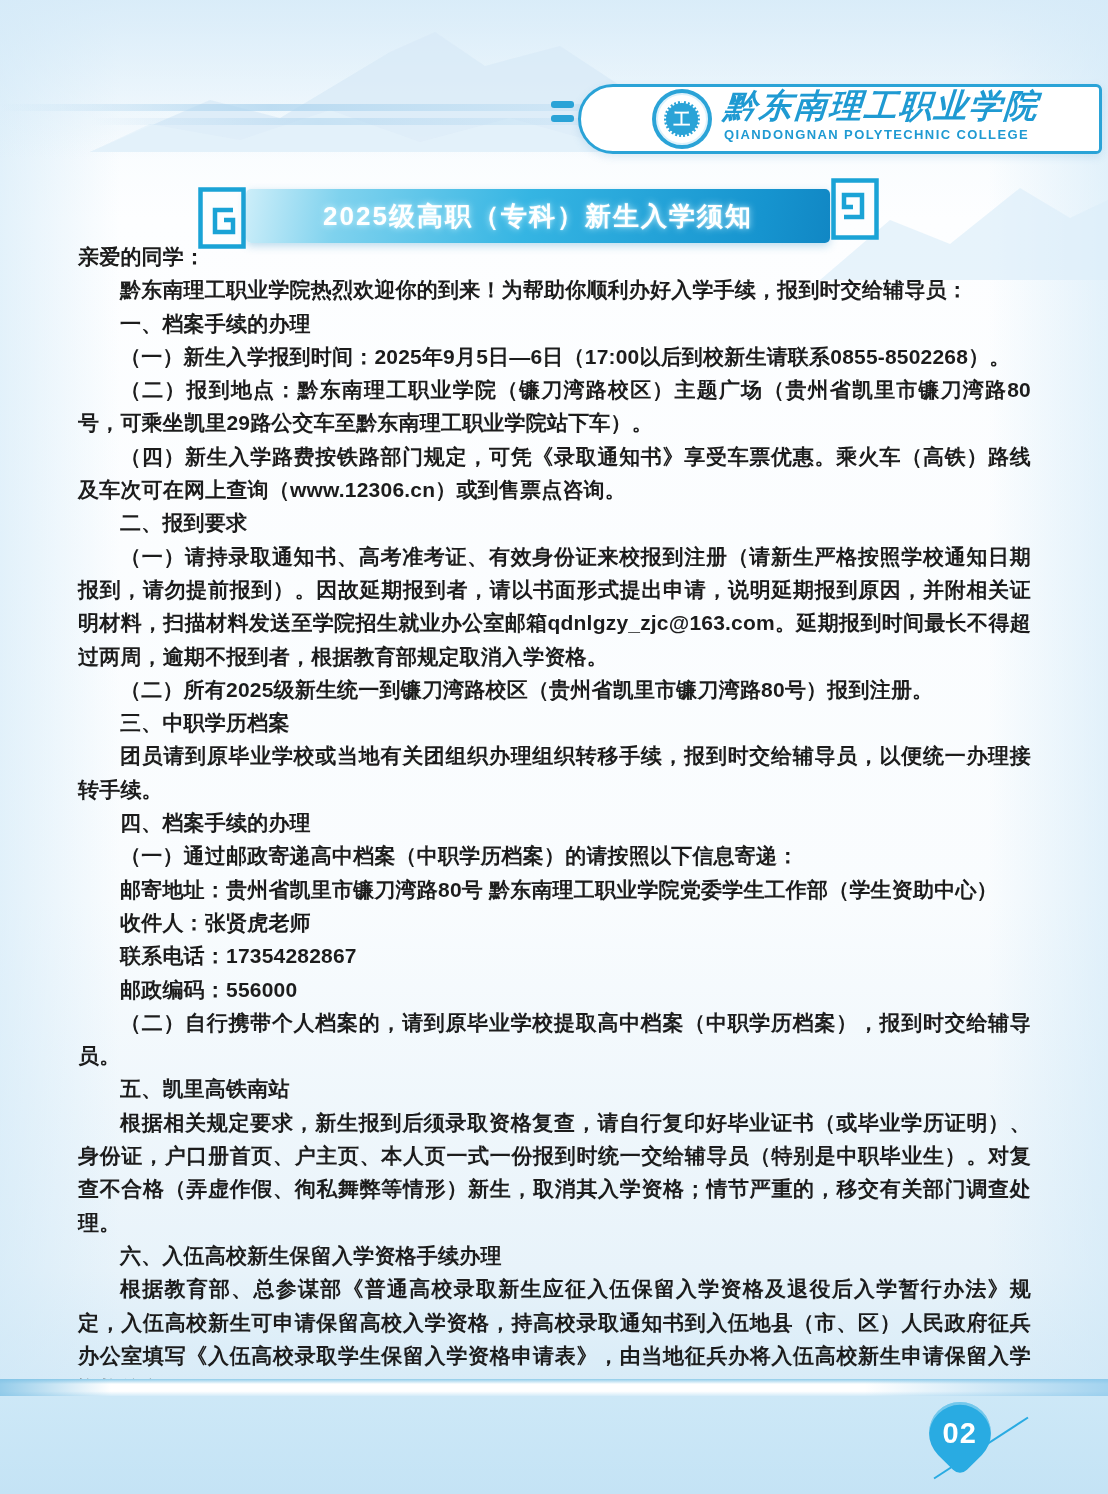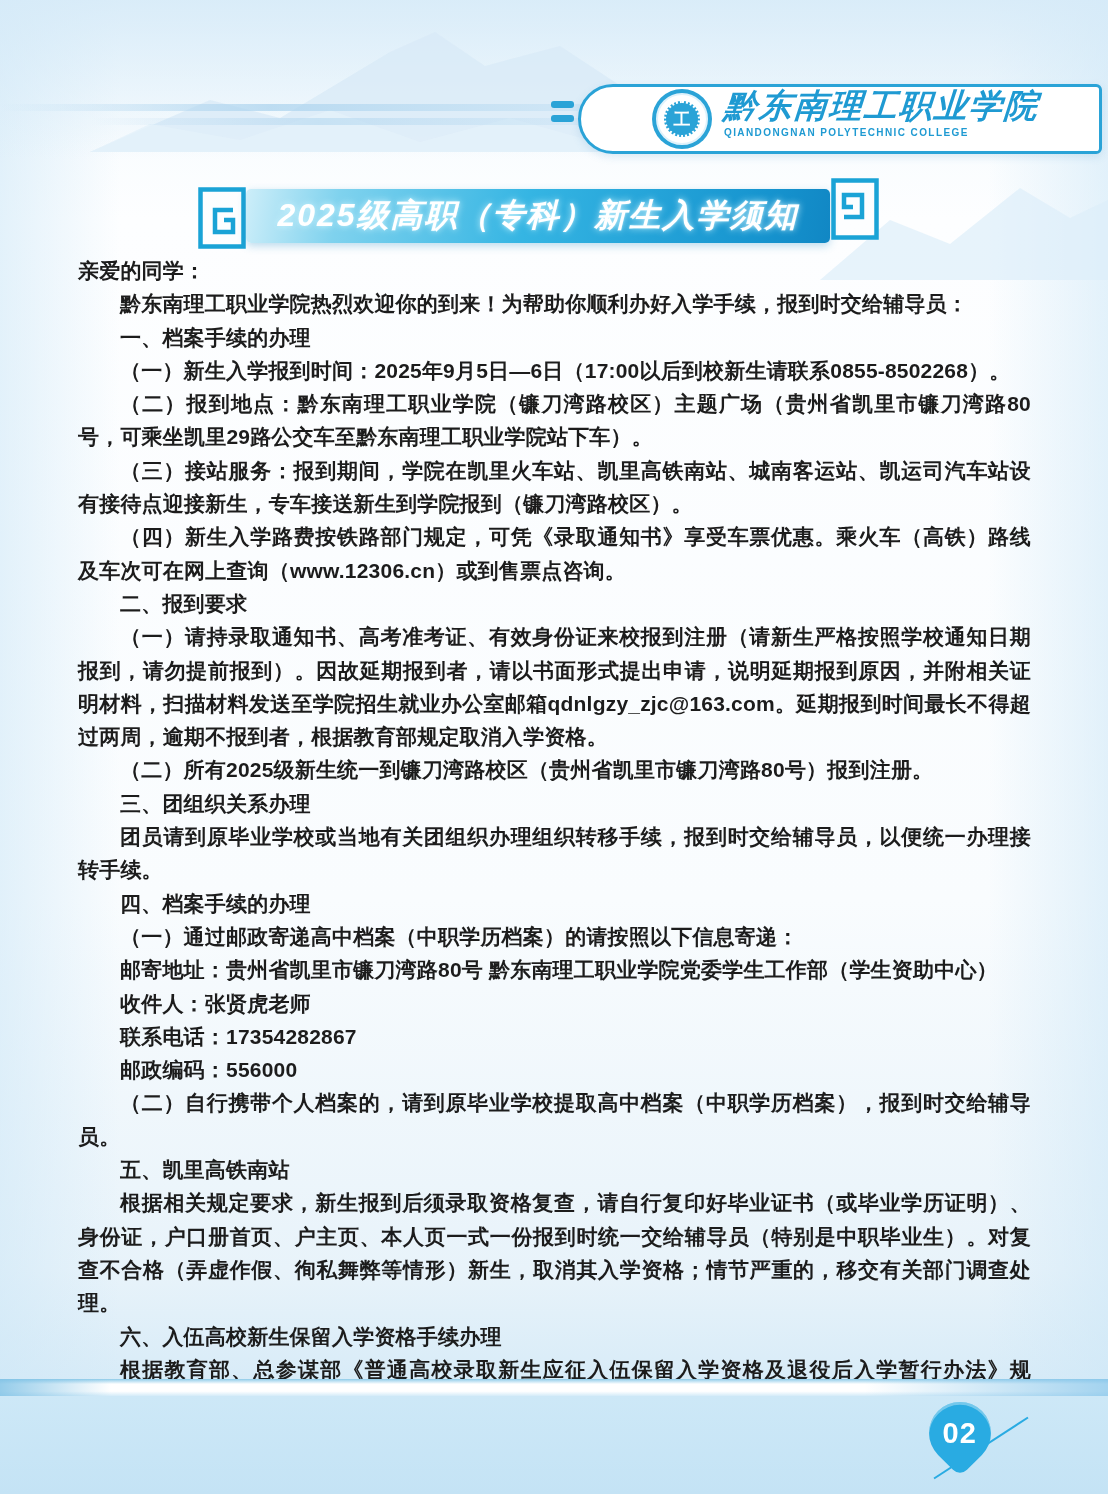--- a/index.html
+++ b/index.html
@@ -28,35 +28,35 @@
     background:#2aa3d7;display:flex;align-items:center;justify-content:center;}
   .logo-inner{width:48px;height:48px;border-radius:50%;background:#ffffff;border:2px solid #dff2fb;
     display:flex;align-items:center;justify-content:center;}
   .logo-core{width:32px;height:32px;border-radius:50%;background:#2aa3d7;border:2px dotted #ffffff;
     color:#fff;font-weight:bold;font-size:17px;display:flex;align-items:center;justify-content:center;
     font-family:"DejaVu Serif",serif;}
   .college-zh{position:absolute;left:724px;top:84px;width:370px;color:#1f9ad2;
     font-family:"DejaVu Serif","Liberation Serif",serif;font-weight:bold;font-style:italic;
     font-size:33px;letter-spacing:2px;white-space:nowrap;transform:skewX(-4deg);}
   .college-en{position:absolute;left:724px;top:127px;width:380px;color:#1f9ad2;
-    font-weight:bold;font-size:10px;letter-spacing:1.4px;white-space:nowrap;}
+    font-weight:bold;font-size:13px;letter-spacing:1.4px;white-space:nowrap;}
 
   
   .banner{position:absolute;left:246px;top:189px;width:584px;height:54px;border-radius:5px;
     background:linear-gradient(100deg,#cdeef9 0%,#7fd2ee 16%,#35b5e3 48%,#1694cf 88%,#1187c4 100%);
     display:flex;align-items:center;justify-content:center;
     box-shadow:0 3px 8px rgba(35,140,195,.30);}
-  .banner-title{color:#ffffff;font-weight:bold;font-size:32px;letter-spacing:2px;white-space:nowrap;
-    text-shadow:0 0 7px rgba(210,245,255,.95), 0 0 2px rgba(160,225,245,.9);font-style:italic;}
+  .banner-title{color:#ffffff;font-weight:bold;font-size:26px;letter-spacing:2px;white-space:nowrap;
+    text-shadow:0 0 7px rgba(210,245,255,.95), 0 0 2px rgba(160,225,245,.9);}
   .ornament{position:absolute;width:48px;height:62px;}
   .orn-left{left:198px;top:187px;}
   .orn-right{left:831px;top:178px;transform:rotate(180deg);}
 
   
-  .content{position:absolute;left:78px;top:254px;width:953px;color:#1c1c1c;}
+  .content{position:absolute;left:78px;top:240px;width:953px;color:#1c1c1c;}
   .content p{margin:0;font-size:21px;line-height:33.3px;font-weight:600;
     text-align:justify;letter-spacing:0.2px;}
   .content p.indent{text-indent:2em;}
 
   
   .shine-stripe{position:absolute;left:0;top:1379px;width:1108px;height:17px;
     background:
       linear-gradient(90deg, rgba(130,195,230,.85) 0%, rgba(255,255,255,0) 10%, rgba(255,255,255,0) 78%, rgba(140,200,235,.8) 100%),
       linear-gradient(180deg,#8ecbe9 0%,#ffffff 30%,#ffffff 72%,#d4ebf8 100%);}
   .footer-band{position:absolute;left:0;top:1396px;width:1108px;height:98px;
@@ -106,26 +106,25 @@
     <rect x="2.5" y="2.5" width="43" height="57" fill="none" stroke="#1aa3d6" stroke-width="4.5"></rect>
     <path d="M35 23 H17 V45 H35 V33 H26" fill="none" stroke="#1aa3d6" stroke-width="4.5"></path>
   </svg>
 
   <div class="content">
       <p>亲爱的同学：</p>
       <p class="indent">黔东南理工职业学院热烈欢迎你的到来！为帮助你顺利办好入学手续，报到时交给辅导员：</p>
       <p class="indent">一、档案手续的办理</p>
       <p class="indent">（一）新生入学报到时间：2025年9月5日—6日（17:00以后到校新生请联系0855-8502268）。</p>
       <p class="indent">（二）报到地点：黔东南理工职业学院（镰刀湾路校区）主题广场（贵州省凯里市镰刀湾路80号，可乘坐凯里29路公交车至黔东南理工职业学院站下车）。</p>
-      <p class="indent">（三）接站服务：报到期间，学院在凯里火车站、凯里高铁南站、城南客运站、凯运司汽车站设有接待点迎接新生，专车接送新生到学院报到（镰刀湾路校区）。</p>
       <p class="indent">（四）新生入学路费按铁路部门规定，可凭《录取通知书》享受车票优惠。乘火车（高铁）路线及车次可在网上查询（www.12306.cn）或到售票点咨询。</p>
       <p class="indent">二、报到要求</p>
       <p class="indent">（一）请持录取通知书、高考准考证、有效身份证来校报到注册（请新生严格按照学校通知日期报到，请勿提前报到）。因故延期报到者，请以书面形式提出申请，说明延期报到原因，并附相关证明材料，扫描材料发送至学院招生就业办公室邮箱qdnlgzy_zjc@163.com。延期报到时间最长不得超过两周，逾期不报到者，根据教育部规定取消入学资格。</p>
       <p class="indent">（二）所有2025级新生统一到镰刀湾路校区（贵州省凯里市镰刀湾路80号）报到注册。</p>
-      <p class="indent">三、团组织关系办理</p>
+      <p class="indent">三、中职学历档案</p>
       <p class="indent">团员请到原毕业学校或当地有关团组织办理组织转移手续，报到时交给辅导员，以便统一办理接转手续。</p>
       <p class="indent">四、档案手续的办理</p>
       <p class="indent">（一）通过邮政寄递高中档案（中职学历档案）的请按照以下信息寄递：</p>
       <p class="indent">邮寄地址：贵州省凯里市镰刀湾路80号  黔东南理工职业学院党委学生工作部（学生资助中心）</p>
       <p class="indent">收件人：张贤虎老师</p>
       <p class="indent">联系电话：17354282867</p>
       <p class="indent">邮政编码：556000</p>
       <p class="indent">（二）自行携带个人档案的，请到原毕业学校提取高中档案（中职学历档案），报到时交给辅导员。</p>
       <p class="indent">五、凯里高铁南站</p>
       <p class="indent">根据相关规定要求，新生报到后须录取资格复查，请自行复印好毕业证书（或毕业学历证明）、身份证，户口册首页、户主页、本人页一式一份报到时统一交给辅导员（特别是中职毕业生）。对复查不合格（弄虚作假、徇私舞弊等情形）新生，取消其入学资格；情节严重的，移交有关部门调查处理。</p>

